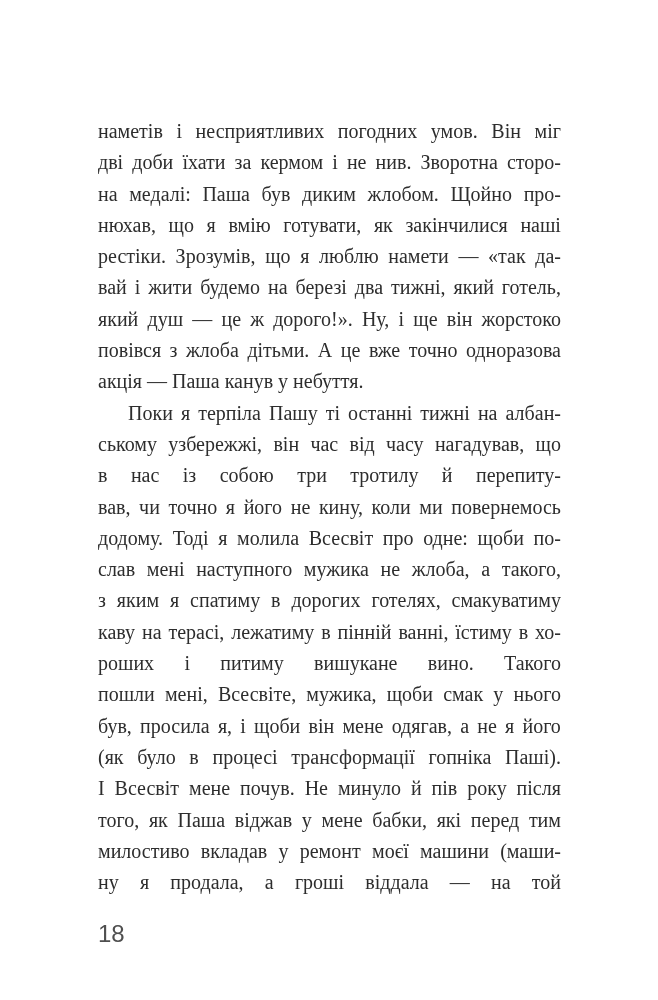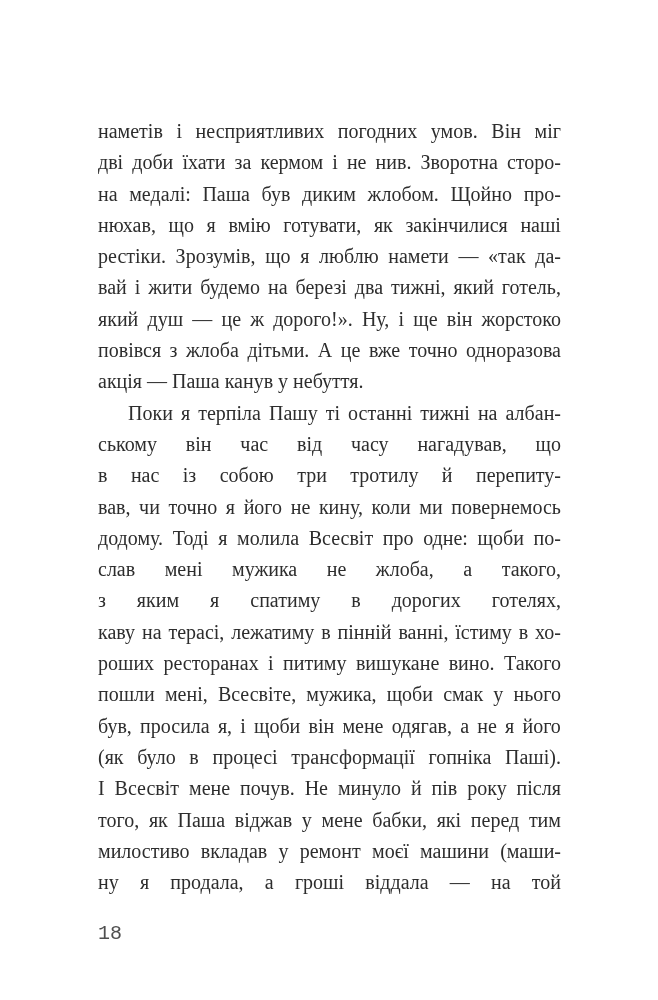--- a/index.html
+++ b/index.html
@@ -40,22 +40,22 @@
   }
   .line.plain {
     white-space: nowrap;
     text-align: left;
     font-family: Liberation Serif, serif;
   }
   .page-number {
     position: absolute;
     left: 98px;
     top: 922px;
-    font-family: Liberation Mono, monospace;
-    font-size: 20px;
+    font-family: Liberation Sans, sans-serif;
+    font-size: 24px;
     line-height: 24px;
     color: var(--pagenum-color, #4f4f4f);
   }
 </style>
 </head>
 <body>
 
 <div class="page">
   <div class="text-block">
       <div class="line just">
@@ -153,20 +153,21 @@
         <span>терпіла</span>
         <span>Пашу</span>
         <span>ті</span>
         <span>останні</span>
         <span>тижні</span>
         <span>на</span>
         <span>албан-</span>
       </div>
       <div class="line just">
         <span>ському</span>
+        <span>узбережжі,</span>
         <span>він</span>
         <span>час</span>
         <span>від</span>
         <span>часу</span>
         <span>нагадував,</span>
         <span>що</span>
       </div>
       <div class="line just">
         <span>в</span>
         <span>нас</span>
@@ -196,50 +197,51 @@
         <span>молила</span>
         <span>Всесвіт</span>
         <span>про</span>
         <span>одне:</span>
         <span>щоби</span>
         <span>по-</span>
       </div>
       <div class="line just">
         <span>слав</span>
         <span>мені</span>
+        <span>наступного</span>
         <span>мужика</span>
         <span>не</span>
         <span>жлоба,</span>
         <span>а</span>
         <span>такого,</span>
       </div>
       <div class="line just">
         <span>з</span>
         <span>яким</span>
         <span>я</span>
         <span>спатиму</span>
         <span>в</span>
         <span>дорогих</span>
         <span>готелях,</span>
+        <span>смакуватиму</span>
       </div>
       <div class="line just">
         <span>каву</span>
         <span>на</span>
         <span>терасі,</span>
         <span>лежатиму</span>
         <span>в</span>
         <span>пінній</span>
         <span>ванні,</span>
         <span>їстиму</span>
         <span>в</span>
         <span>хо-</span>
       </div>
       <div class="line just">
         <span>роших</span>
-        <span>ресторанах</span>
         <span>і</span>
         <span>питиму</span>
         <span>вишукане</span>
         <span>вино.</span>
         <span>Такого</span>
       </div>
       <div class="line just">
         <span>пошли</span>
         <span>мені,</span>
         <span>Всесвіте,</span>

